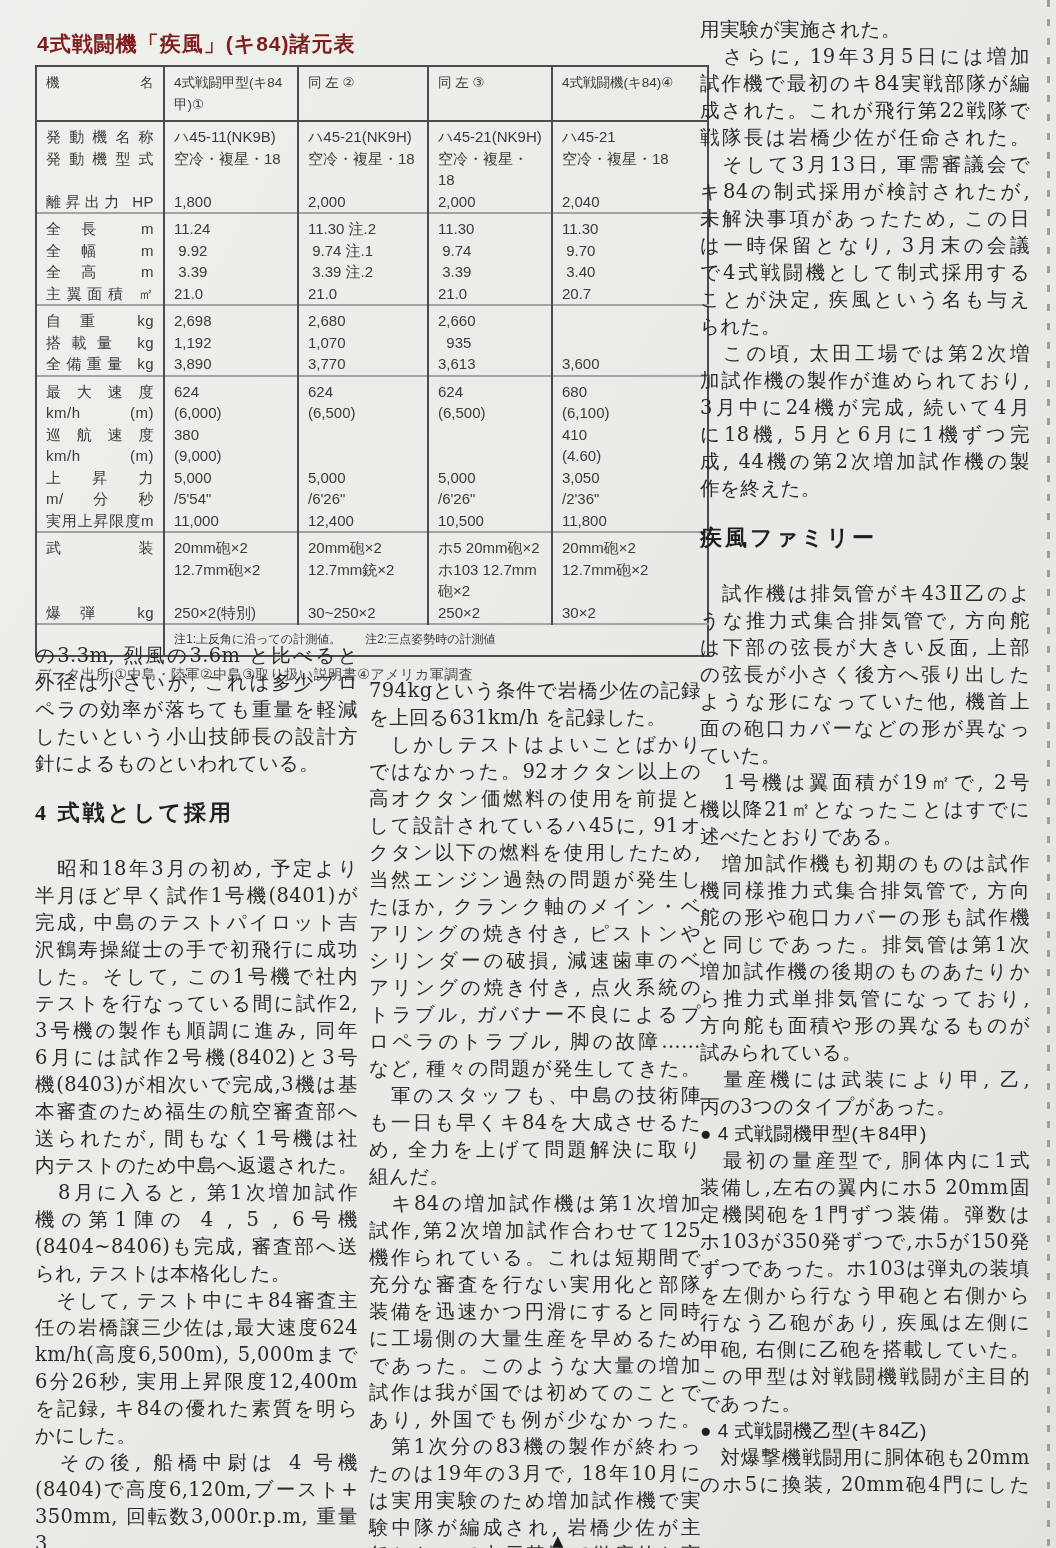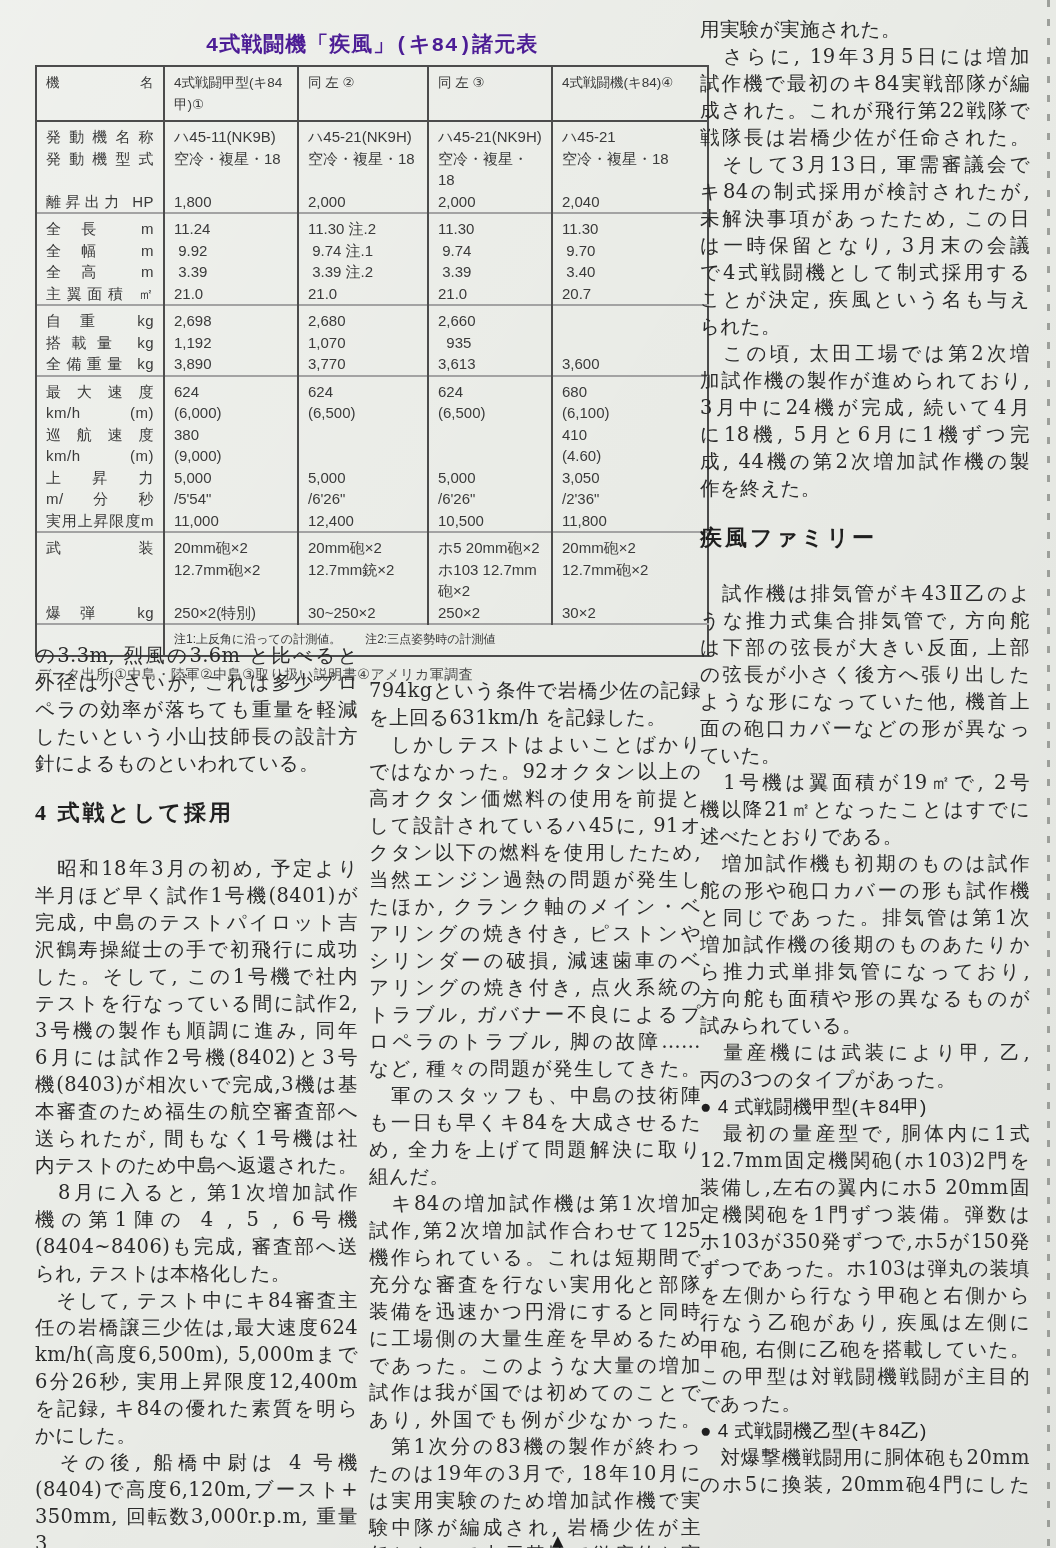--- a/index.html
+++ b/index.html
@@ -11,22 +11,22 @@
   }
   
   body::before{
     content:"";position:absolute;inset:0;pointer-events:none;
     background:linear-gradient(120deg, rgba(255,255,255,.25) 0%, rgba(0,0,0,0) 40%, rgba(0,0,0,.04) 100%);
   }
 
   
   .table-block{position:absolute;left:35px;top:30px;width:672px;}
   .table-title{
-    font-family:Liberation Mono, monospace;
-    font-weight:bold;font-size:21px;letter-spacing:1px;margin:0 0 7px 2px;color:#4c1d95;text-align:center;
+    font-family:Liberation Sans, sans-serif;
+    font-weight:bold;font-size:21px;letter-spacing:1px;margin:0 0 7px 2px;color:#7f1d1d;
   }
   table.spec{
     border-collapse:collapse;table-layout:fixed;width:672px;
     font-family:"Liberation Sans","DejaVu Sans",sans-serif;
     color:#3a3a3a;
   }
   table.spec col.c0{width:128px;}
   table.spec col.c1{width:134px;}
   table.spec col.c2{width:130px;}
   table.spec col.c3{width:124px;}
@@ -353,31 +353,31 @@
     <div class="ln ln-p">うな推力式集合排気管で, 方向舵</div>
     <div class="ln ln-p">は下部の弦長が大きい反面, 上部</div>
     <div class="ln ln-p">の弦長が小さく後方へ張り出した</div>
     <div class="ln ln-p">ような形になっていた他, 機首上</div>
     <div class="ln ln-p">面の砲口カバーなどの形が異なっ</div>
     <div class="ln ln-e">ていた。</div>
     <div class="ln ln-p">　1号機は翼面積が19㎡で, 2号</div>
     <div class="ln ln-p">機以降21㎡となったことはすでに</div>
     <div class="ln ln-e">述べたとおりである。</div>
     <div class="ln ln-p">　増加試作機も初期のものは試作</div>
+    <div class="ln ln-p">機同様推力式集合排気管で, 方向</div>
     <div class="ln ln-p">舵の形や砲口カバーの形も試作機</div>
     <div class="ln ln-p">と同じであった。排気管は第1次</div>
     <div class="ln ln-p">増加試作機の後期のものあたりか</div>
     <div class="ln ln-p">ら推力式単排気管になっており,</div>
     <div class="ln ln-p">方向舵も面積や形の異なるものが</div>
     <div class="ln ln-e">試みられている。</div>
     <div class="ln ln-p">　量産機には武装により甲, 乙,</div>
     <div class="ln ln-e">丙の3つのタイプがあった。</div>
     <div class="ln ln-b">● 4 式戦闘機甲型(キ84甲)</div>
     <div class="ln ln-p">　最初の量産型で, 胴体内に1式</div>
-    <div class="ln ln-p">12.7mm固定機関砲(ホ103)2門を</div>
     <div class="ln ln-p">装備し,左右の翼内にホ5 20mm固</div>
     <div class="ln ln-p">定機関砲を1門ずつ装備。弾数は</div>
     <div class="ln ln-p">ホ103が350発ずつで,ホ5が150発</div>
     <div class="ln ln-p">ずつであった。ホ103は弾丸の装填</div>
     <div class="ln ln-p">を左側から行なう甲砲と右側から</div>
     <div class="ln ln-p">行なう乙砲があり, 疾風は左側に</div>
     <div class="ln ln-p">甲砲, 右側に乙砲を搭載していた。</div>
     <div class="ln ln-p">この甲型は対戦闘機戦闘が主目的</div>
     <div class="ln ln-e">であった。</div>
     <div class="ln ln-b">● 4 式戦闘機乙型(キ84乙)</div>

